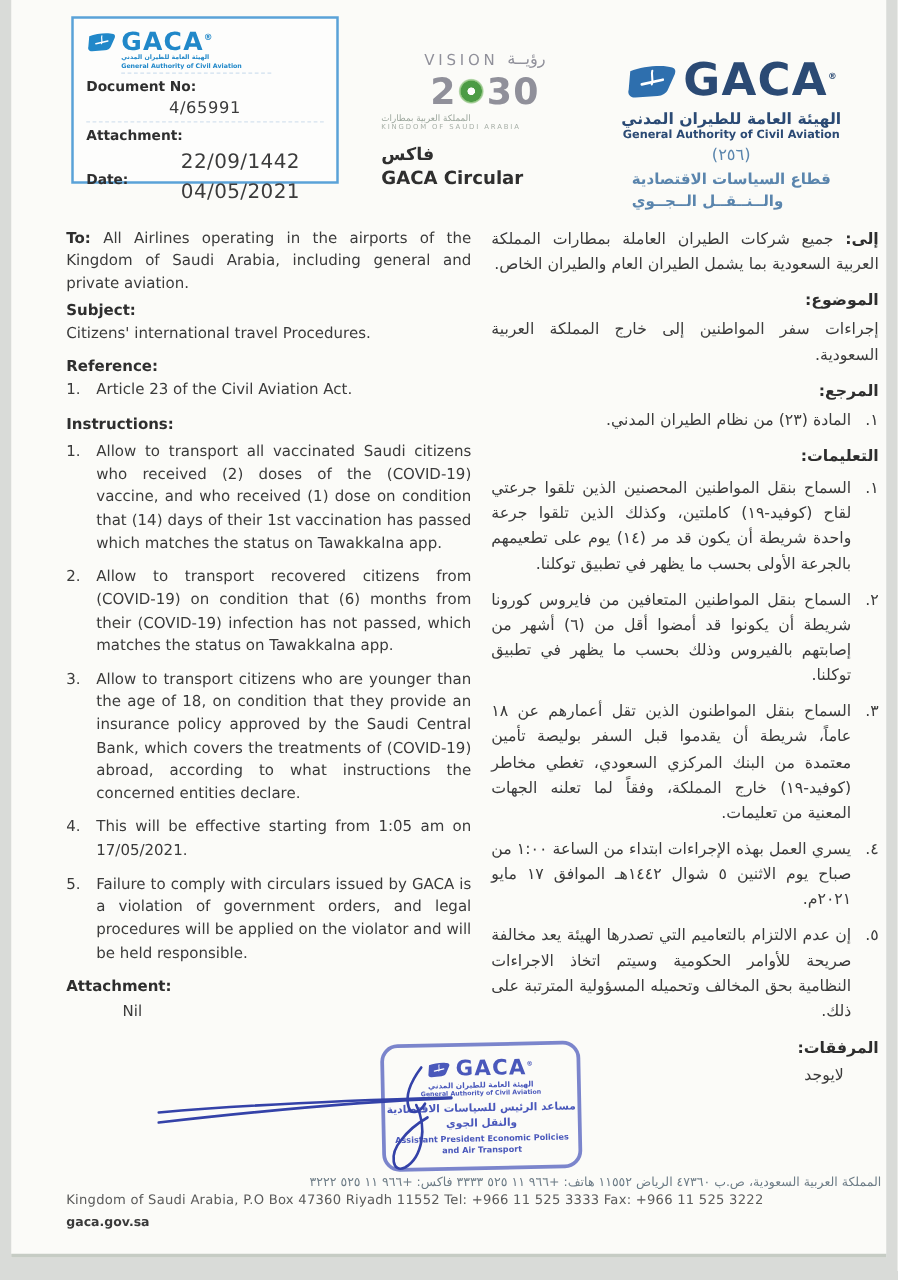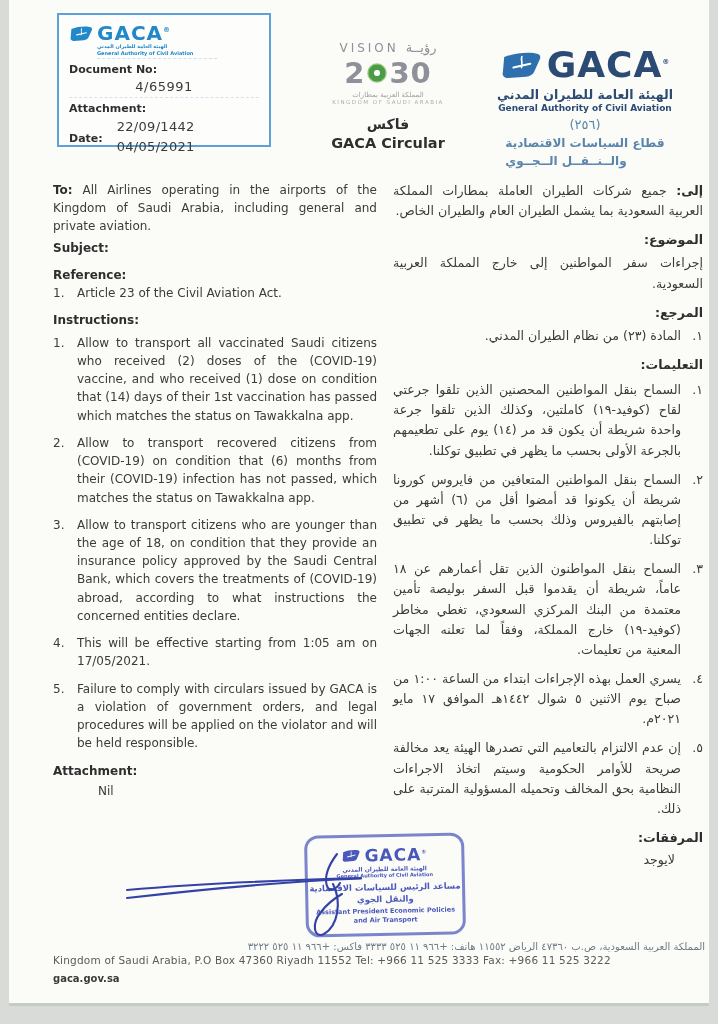--- a/index.html
+++ b/index.html
@@ -19,23 +19,23 @@
   .logo-row{display:flex;align-items:center;gap:4px;}
   .flag{display:block;}
   .doc-box .gaca-word{font-size:20px;font-weight:bold;letter-spacing:1px;color:var(--bright_blue);}
   .reg{font-size:7px;vertical-align:super;}
   .logo-sub{font-size:5px;line-height:1.3;color:var(--bright_blue);font-weight:bold;margin-left:28px;margin-top:-2px;
             border-bottom:1px dashed #cfe0ee;padding-bottom:2px;width:120px;}
   .doc-box .row-label{font-size:11px;font-weight:bold;color:#2f2f2f;margin-top:4px;}
   .doc-box .doc-no{font-size:13px;letter-spacing:.5px;text-align:center;margin-top:3px;
                    border-bottom:1px dashed #d5e2ee;padding-bottom:3px;}
   .doc-box .date-row{display:flex;align-items:center;gap:14px;margin-top:2px;}
-  .doc-box .date-vals{font-size:13px;line-height:1.5;letter-spacing:.3px;}
-  
-  .vision-block{position:absolute;left:296px;top:40px;width:166px;text-align:center;}
+  .doc-box .date-vals{font-size:16px;line-height:1.5;letter-spacing:.3px;margin-left:28px;}
+  
+  .vision-block{position:absolute;left:296px;top:40px;width:166px;text-align:left;}
   .vision-line{display:flex;justify-content:center;align-items:center;gap:7px;color:var(--vision_gray);}
   .vision-word{font-size:12px;letter-spacing:3px;}
   .vision-ar{font-size:13px;}
   .year-line{display:flex;justify-content:center;align-items:center;gap:2px;margin-top:1px;}
   .year{font-size:29px;font-weight:bold;color:var(--vision_gray);letter-spacing:1px;}
   .emblem{width:20px;height:20px;border-radius:50%;
           background:radial-gradient(circle,#fdfdfc 20%,var(--vision_green) 23%, var(--vision_green) 58%, #7fba6e 60%, #fdfdfc 78%);}
   .vision-cap-ar{font-size:7px;color:#9aa59b;margin-top:1px;}
   .vision-cap-en{font-size:5.5px;letter-spacing:1.5px;color:#a8b0a8;}
   .circ-ar{font-size:14px;font-weight:bold;color:#2f2f2f;margin-top:11px;}
@@ -149,20 +149,21 @@
       <div>قطاع السياسات الاقتصادية</div>
       <div>والــنــقــل الــجــوي</div>
     </div>
   </div>
 
   <div class="body-grid">
 
     <div class="col-en">
       <p><span class="lbl">To:</span> <span>All Airlines operating in the airports of the Kingdom of Saudi Arabia, including general and private aviation.</span></p>
       <div class="lbl" style="margin-top:3px">Subject:</div>
+      <div>Citizens' international travel Procedures.</div>
       <div class="lbl sec">Reference:</div>
       <div class="item" style="margin-bottom:0">
         <span class="num">1.</span>
         <span class="txt">Article 23 of the Civil Aviation Act.</span>
       </div>
       <div class="lbl sec" style="margin-bottom:4px">Instructions:</div>
       <div class="item">
         <span class="num">1.</span>
         <span class="txt">Allow to transport all vaccinated Saudi citizens who received (2) doses of the (COVID-19) vaccine, and who received (1) dose on condition that (14) days of their 1st vaccination has passed which matches the status on Tawakkalna app.</span>
       </div>

